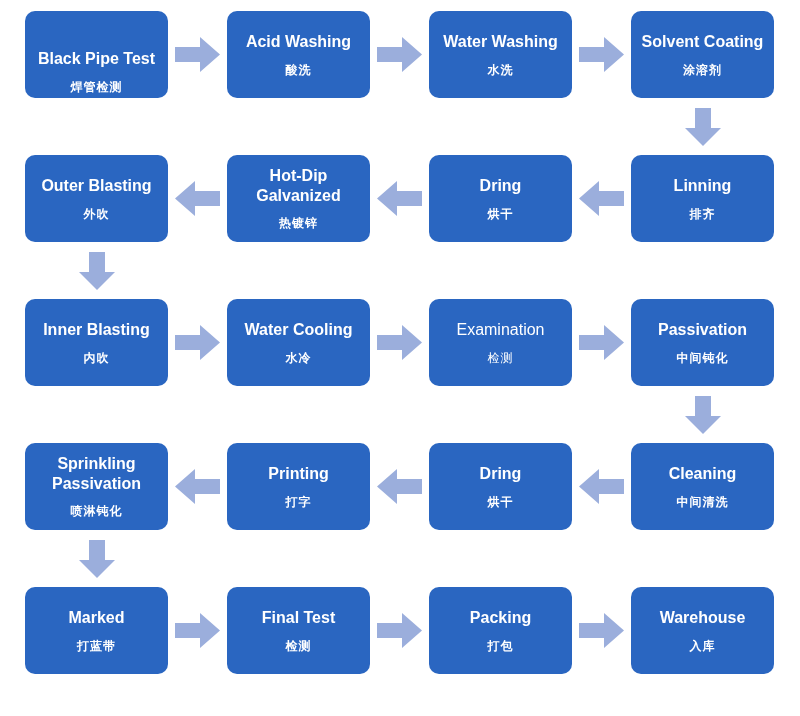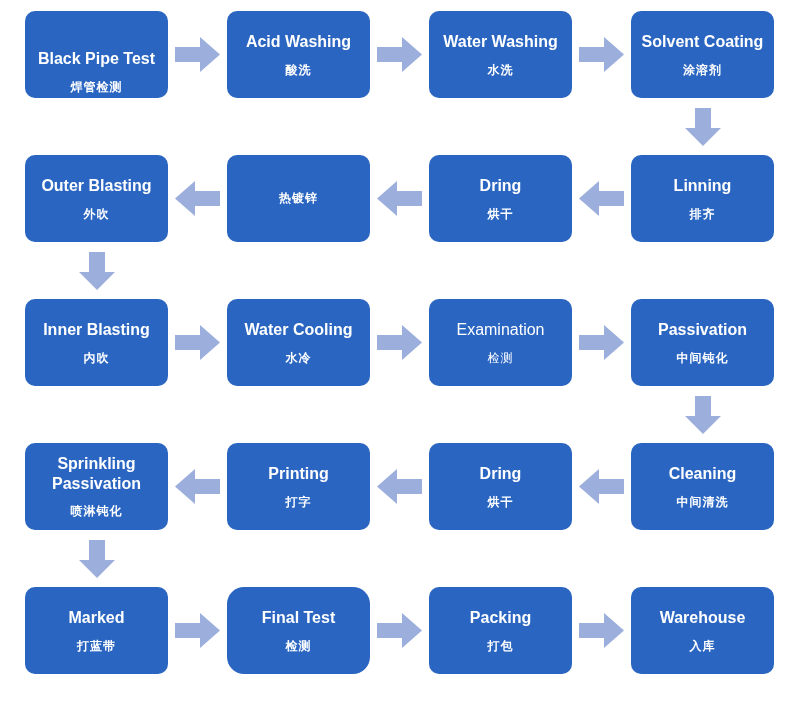--- a/index.html
+++ b/index.html
@@ -83,20 +83,21 @@
       <path d="M10,0 L26,0 L26,20 L36,20 L18,38 L0,20 L10,20 Z" fill="#9BAEDC"></path>
     </svg>
     <div class="flow-box" style="left: 25px; top: 155px;">
       <span class="en">Outer Blasting</span>
       <span class="zh">外吹</span>
     </div>
     <svg viewBox="0 0 45 35" width="45" height="35" class="arrow" style="left: 175px; top: 181px;">
       <path d="M45,10 L20,10 L20,0 L0,17.5 L20,35 L20,25 L45,25 Z" fill="#9BAEDC"></path>
     </svg>
     <div class="flow-box" style="left: 227px; top: 155px;">
+      <span class="en">Hot-Dip Galvanized</span>
       <span class="zh">热镀锌</span>
     </div>
     <svg viewBox="0 0 45 35" width="45" height="35" class="arrow" style="left: 377px; top: 181px;">
       <path d="M45,10 L20,10 L20,0 L0,17.5 L20,35 L20,25 L45,25 Z" fill="#9BAEDC"></path>
     </svg>
     <div class="flow-box" style="left: 429px; top: 155px;">
       <span class="en">Dring</span>
       <span class="zh">烘干</span>
     </div>
     <svg viewBox="0 0 45 35" width="45" height="35" class="arrow" style="left: 579px; top: 181px;">
@@ -165,21 +166,21 @@
     <svg viewBox="0 0 36 38" width="36" height="38" class="arrow" style="left: 78.5px; top: 539.5px;">
       <path d="M10,0 L26,0 L26,20 L36,20 L18,38 L0,20 L10,20 Z" fill="#9BAEDC"></path>
     </svg>
     <div class="flow-box" style="left: 25px; top: 587px;">
       <span class="en">Marked</span>
       <span class="zh">打蓝带</span>
     </div>
     <svg viewBox="0 0 45 35" width="45" height="35" class="arrow" style="left: 175px; top: 613px;">
       <path d="M0,10 L25,10 L25,0 L45,17.5 L25,35 L25,25 L0,25 Z" fill="#9BAEDC"></path>
     </svg>
-    <div class="flow-box" style="left: 227px; top: 587px; border-radius: 17px;">
+    <div class="flow-box" style="left: 227px; top: 587px;">
       <span class="en">Final Test</span>
       <span class="zh">检测</span>
     </div>
     <svg viewBox="0 0 45 35" width="45" height="35" class="arrow" style="left: 377px; top: 613px;">
       <path d="M0,10 L25,10 L25,0 L45,17.5 L25,35 L25,25 L0,25 Z" fill="#9BAEDC"></path>
     </svg>
     <div class="flow-box" style="left: 429px; top: 587px;">
       <span class="en">Packing</span>
       <span class="zh">打包</span>
     </div>

